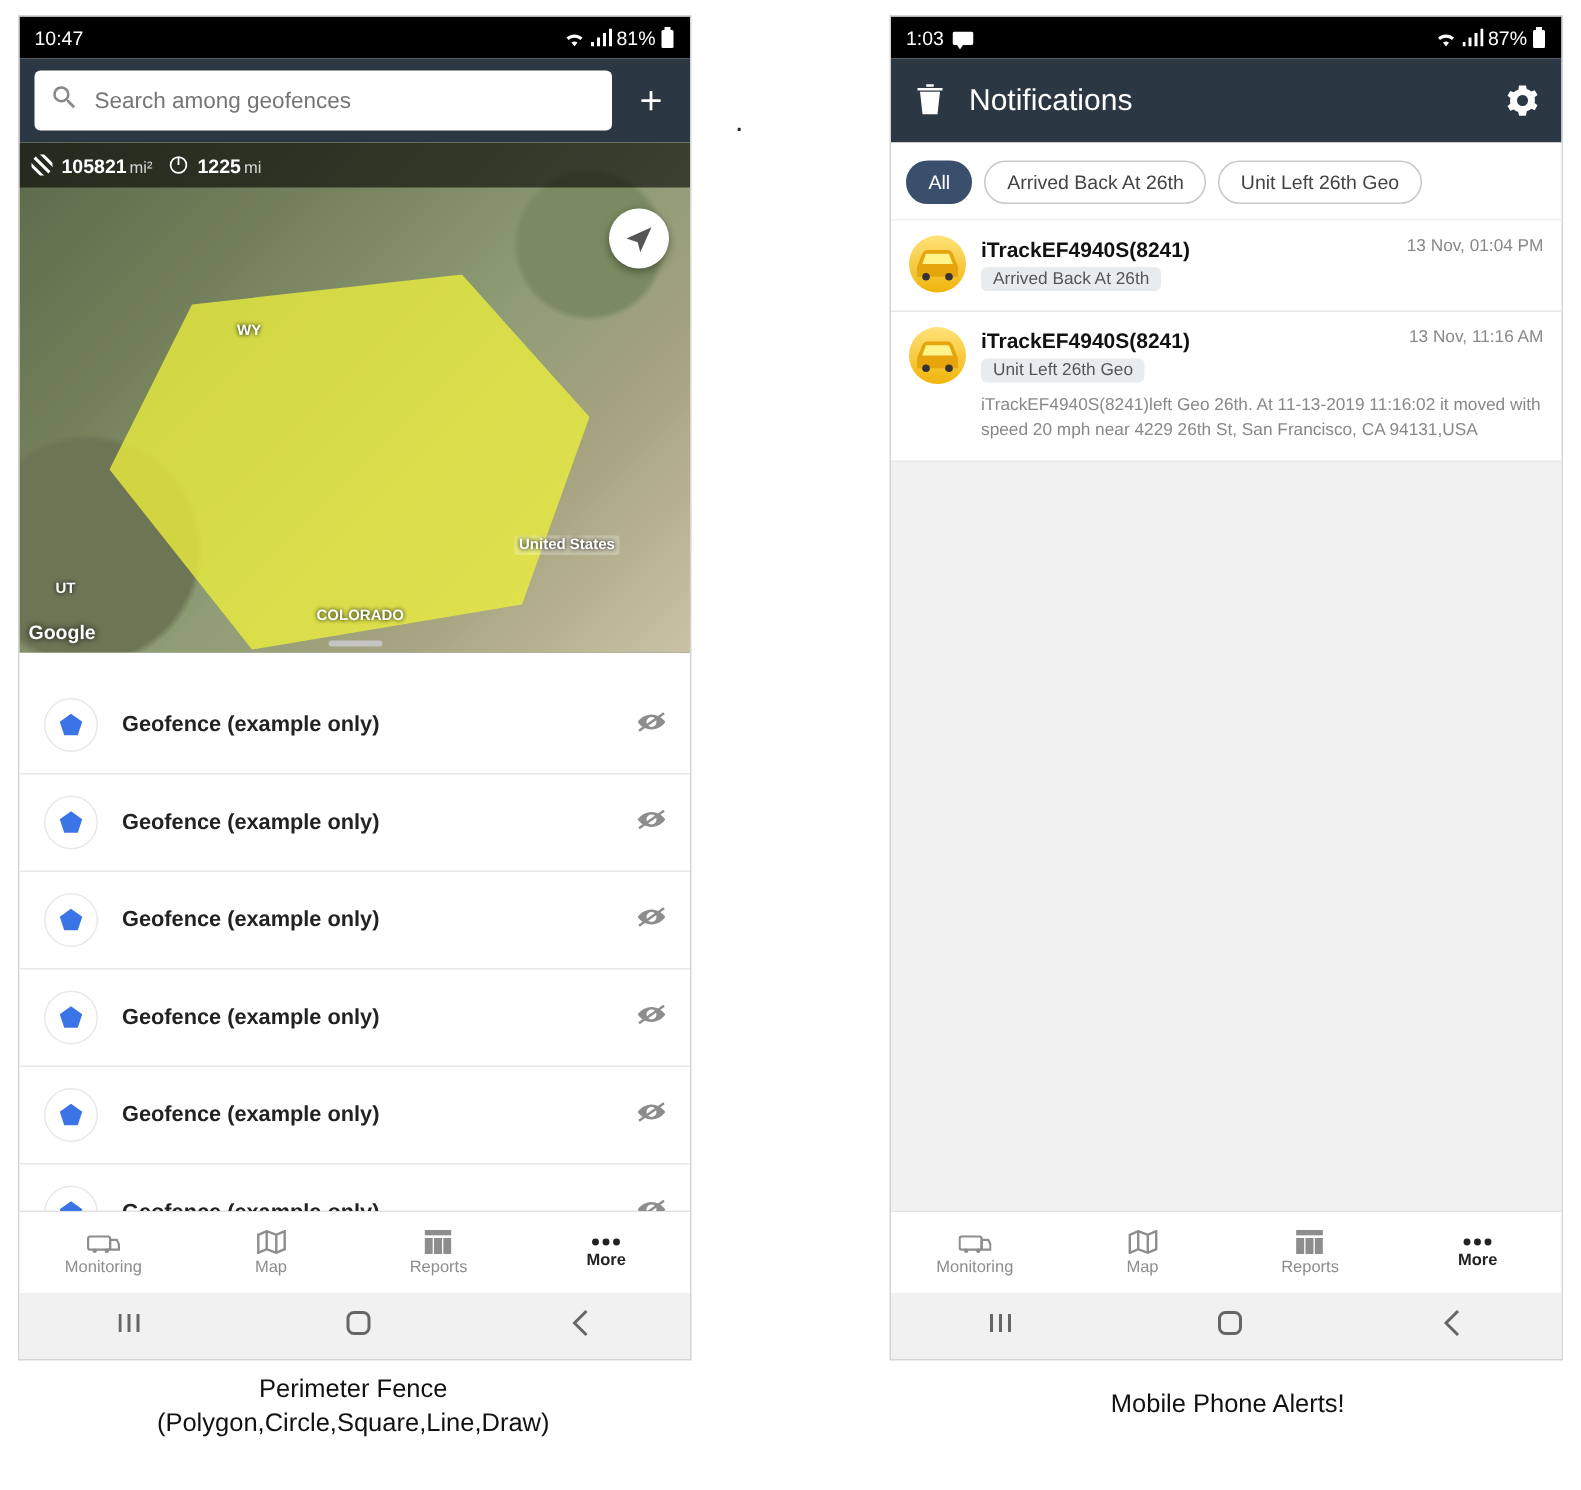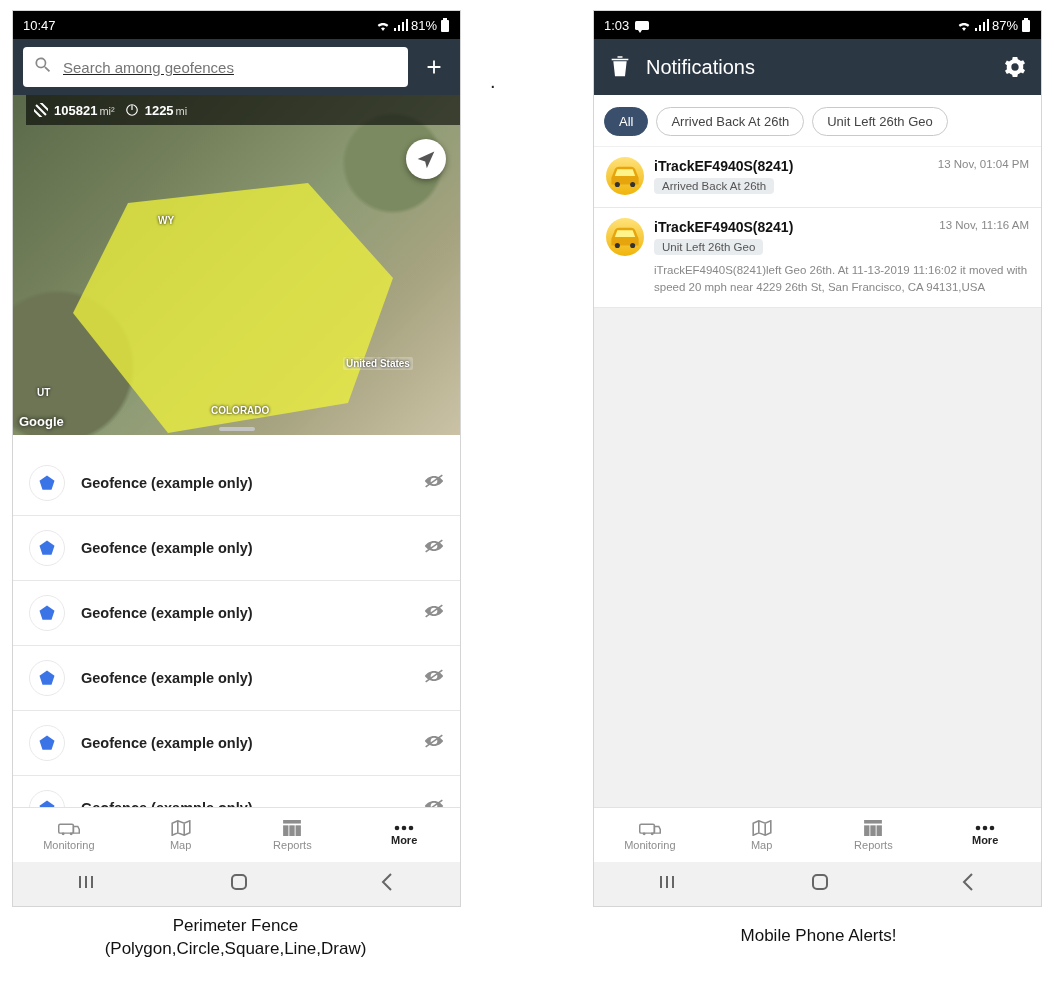--- a/index.html
+++ b/index.html
@@ -17,34 +17,34 @@
   .canvas{width:1054px;height:993px;position:relative;display:flex;justify-content:space-between;padding:10px 12px 0 12px;box-sizing:border-box;}
   .phone{width:447px;height:895px;background:#fff;border:1px solid #d5d5d5;display:flex;flex-direction:column;overflow:hidden;}
 
   
   .status{background:var(--status-bar);color:#fff;height:28px;display:flex;align-items:center;justify-content:space-between;padding:0 10px;font-size:13px;font-weight:500;}
   .status .right{display:flex;align-items:center;gap:3px;}
   .sicon{display:inline-flex;align-items:center;}
 
   
   .hdr{background:var(--dark-header);height:56px;display:flex;align-items:center;padding:0 10px;gap:10px;}
-  .search-box{flex:1;background:#fff;border-radius:4px;height:40px;display:flex;align-items:center;padding:0 10px;gap:8px;text-decoration:underline;}
+  .search-box{flex:1;background:#fff;border-radius:4px;height:40px;display:flex;align-items:center;padding:0 10px;gap:8px;}
   .search-box input{border:none;outline:none;flex:1;font-size:15px;color:#555;background:transparent;}
   .hdr-icon{color:#fff;display:flex;align-items:center;justify-content:center;width:32px;height:32px;}
   .hdr-title{color:#fff;font-size:20px;font-weight:500;flex:1;}
 
   
   .map-wrap{position:relative;height:340px;background:#556b45;overflow:hidden;}
   .map-texture{position:absolute;inset:0;
     background:
       radial-gradient(circle at 10% 80%, #6d7654 0 15%, transparent 16%),
       radial-gradient(circle at 85% 20%, #7a8a5e 0 10%, transparent 11%),
       linear-gradient(135deg,#5b6b4a 0%,#75825a 30%,#8d9b72 55%,#a6a27d 75%,#c8bfa1 100%);
     filter:contrast(1.05) saturate(.9);}
-  .map-overlay{position:absolute;top:0;left:13px;right:0;height:30px;background:rgba(0,0,0,.6);color:#fff;display:flex;align-items:center;gap:6px;padding:0 8px;font-size:13px;}
+  .map-overlay{position:absolute;top:0;left:0;right:0;height:30px;background:rgba(0,0,0,.6);color:#fff;display:flex;align-items:center;gap:6px;padding:0 8px;font-size:13px;}
   .map-overlay .sm{font-size:11px;opacity:.8;margin-left:2px;}
   .locate-btn{position:absolute;top:44px;right:14px;width:40px;height:40px;border-radius:50%;background:#fff;display:flex;align-items:center;justify-content:center;box-shadow:0 2px 6px rgba(0,0,0,.4);}
   .poly{position:absolute;left:60px;top:88px;}
   .map-lbl{position:absolute;color:#fff;font-size:10px;font-weight:600;text-shadow:0 0 3px #000;}
   .attrib{position:absolute;left:6px;bottom:6px;color:#fff;font-size:13px;font-weight:600;text-shadow:0 0 4px #000;}
   .grab{position:absolute;left:50%;bottom:4px;transform:translateX(-50%);width:36px;height:4px;border-radius:2px;background:#c4c4c4;}
 
   
   .glist{flex:1;overflow:auto;padding-top:16px;}
   .gitem{display:flex;align-items:center;padding:14px 16px;border-bottom:1px solid var(--divider);gap:16px;}

